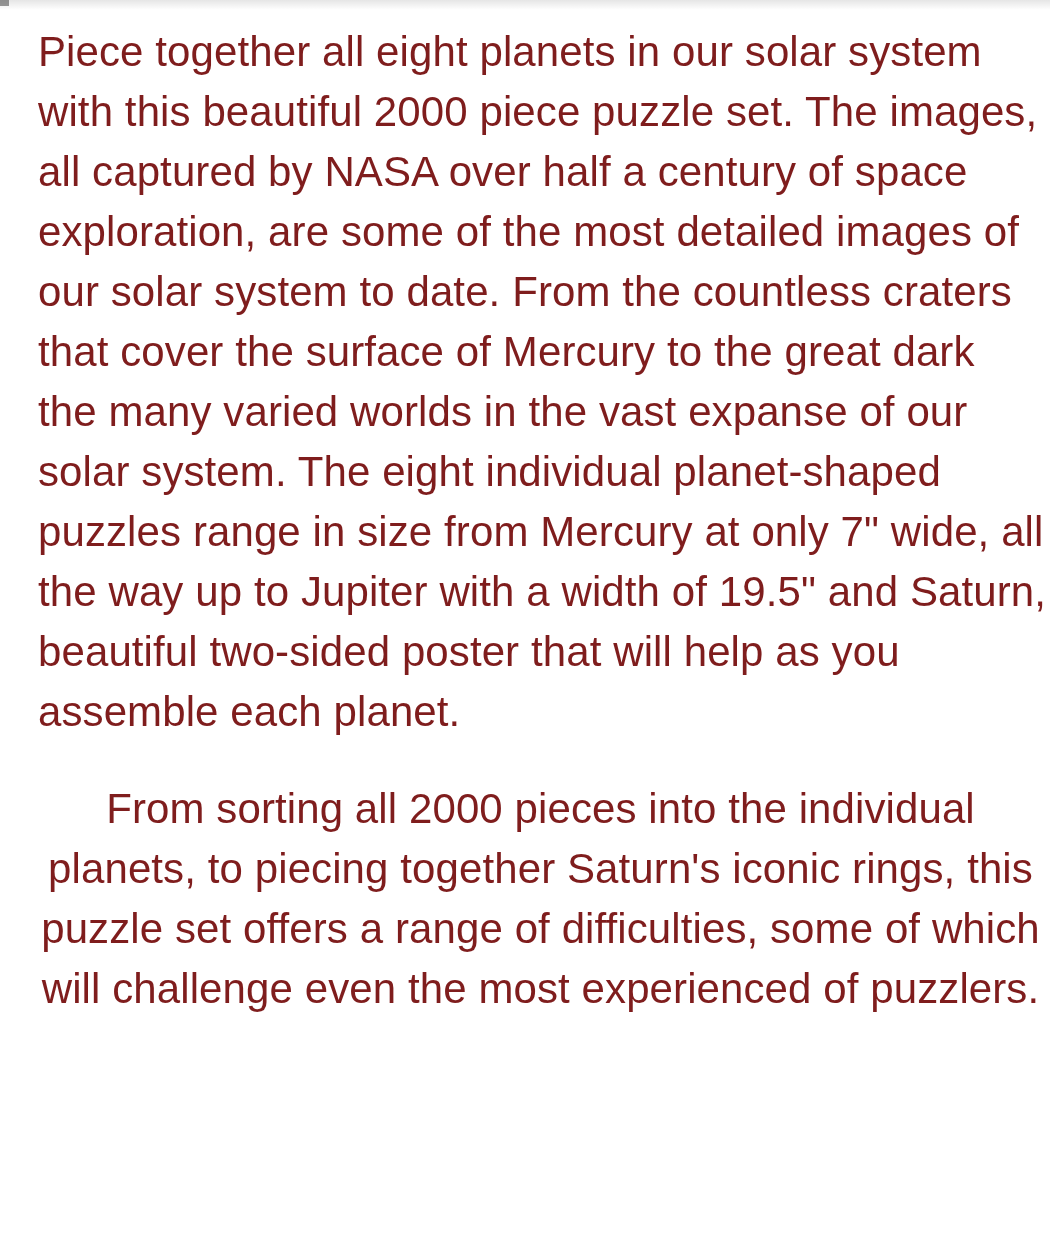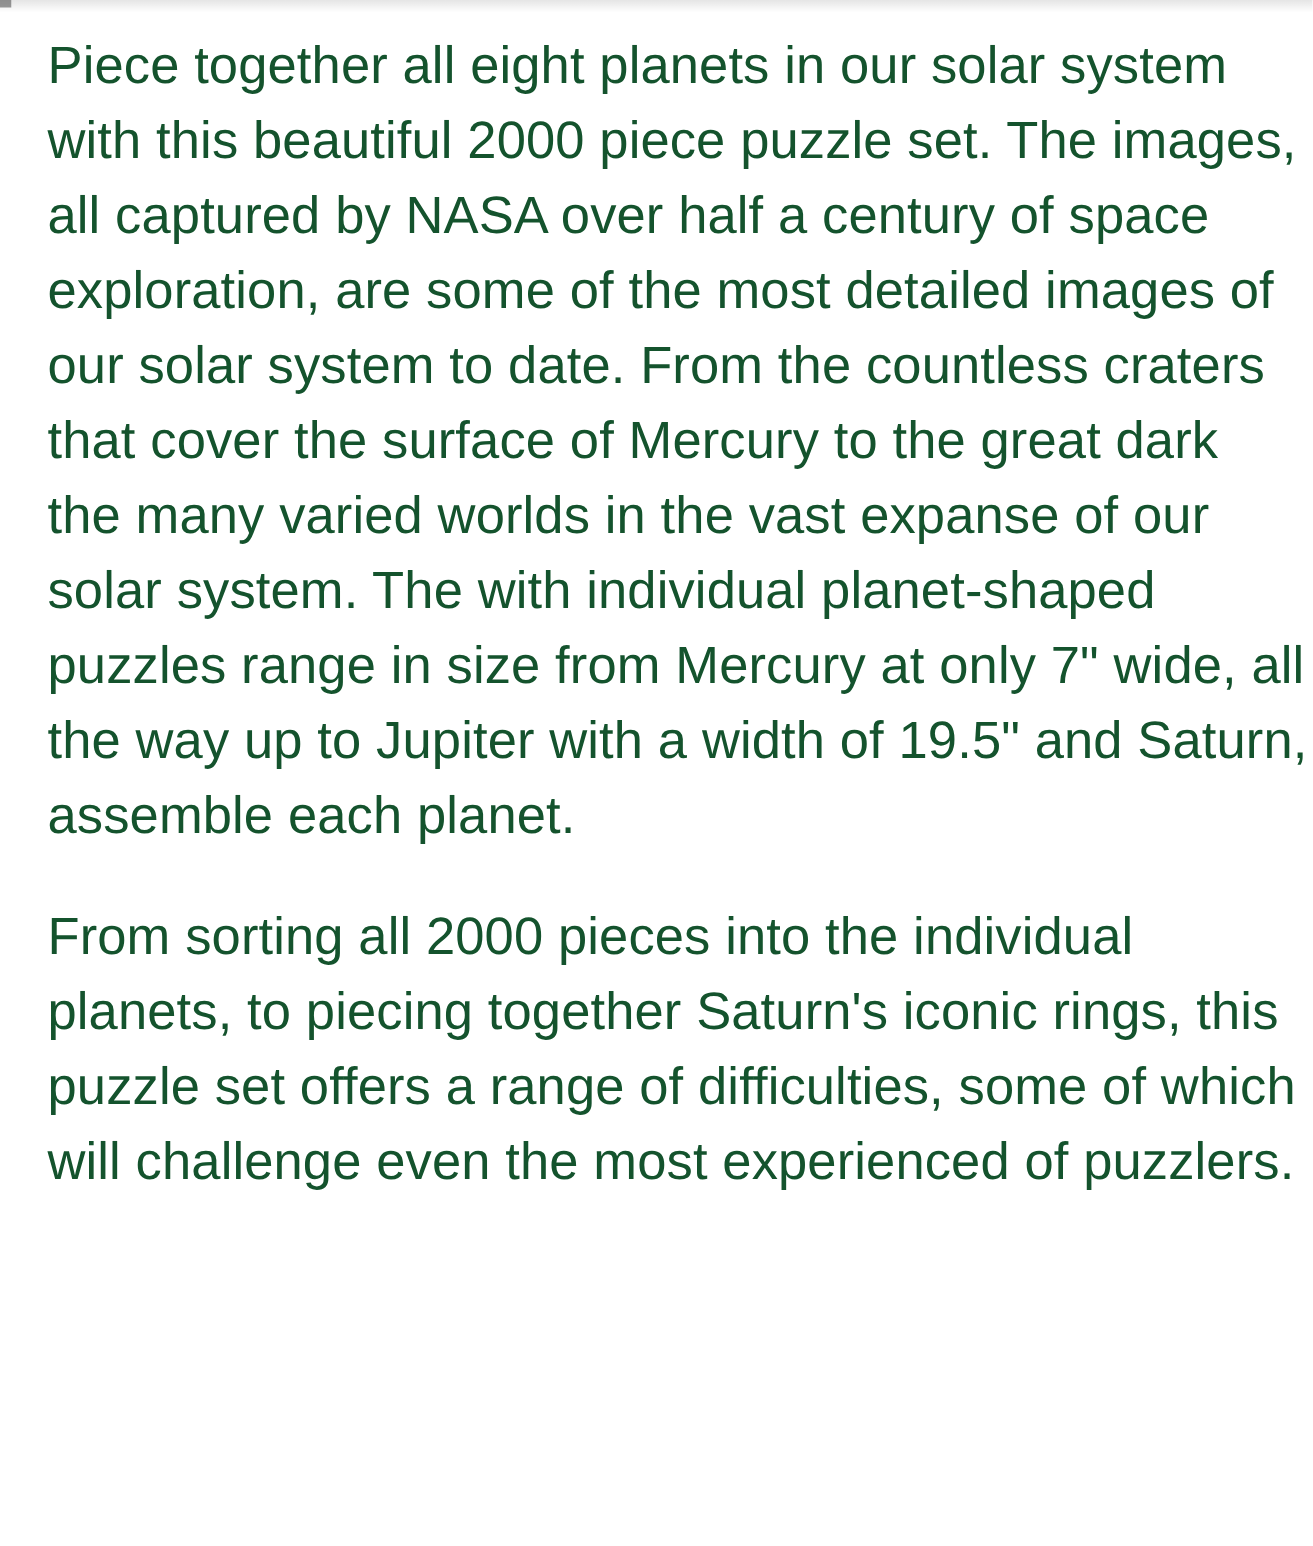--- a/index.html
+++ b/index.html
@@ -32,51 +32,53 @@
     background: rgba(70, 70, 70, 0.55);
   }
   .description {
     position: absolute;
     top: 22px;
     left: 38px;
     width: 1005px;
     font-size: 42px;
     line-height: 60px;
     font-weight: 400;
-    color: #14532d;
+    color: #7f1d1d;
     letter-spacing: 0.1px;
   }
   .para {
     margin: 0;
   }
   .para + .para {
     margin-top: 37px;
+    text-align: center;
   }
   .line {
     white-space: pre;
   }
 </style>
 </head>
 <body>
 
 <div class="top-shadow"></div>
 <div class="corner-mark"></div>
 
 <div class="description">
   <div class="para">
     <div class="line">Piece together all eight planets in our solar system</div>
     <div class="line">with this beautiful 2000 piece puzzle set. The images,</div>
     <div class="line">all captured by NASA over half a century of space</div>
     <div class="line">exploration, are some of the most detailed images of</div>
     <div class="line">our solar system to date. From the countless craters</div>
     <div class="line">that cover the surface of Mercury to the great dark</div>
     <div class="line">the many varied worlds in the vast expanse of our</div>
-    <div class="line">solar system. The with individual planet-shaped</div>
+    <div class="line">solar system. The eight individual planet-shaped</div>
     <div class="line">puzzles range in size from Mercury at only 7" wide, all</div>
     <div class="line">the way up to Jupiter with a width of 19.5" and Saturn,</div>
+    <div class="line">beautiful two-sided poster that will help as you</div>
     <div class="line">assemble each planet.</div>
   </div>
   <div class="para">
     <div class="line">From sorting all 2000 pieces into the individual</div>
     <div class="line">planets, to piecing together Saturn's iconic rings, this</div>
     <div class="line">puzzle set offers a range of difficulties, some of which</div>
     <div class="line">will challenge even the most experienced of puzzlers.</div>
   </div>
 </div>
 

